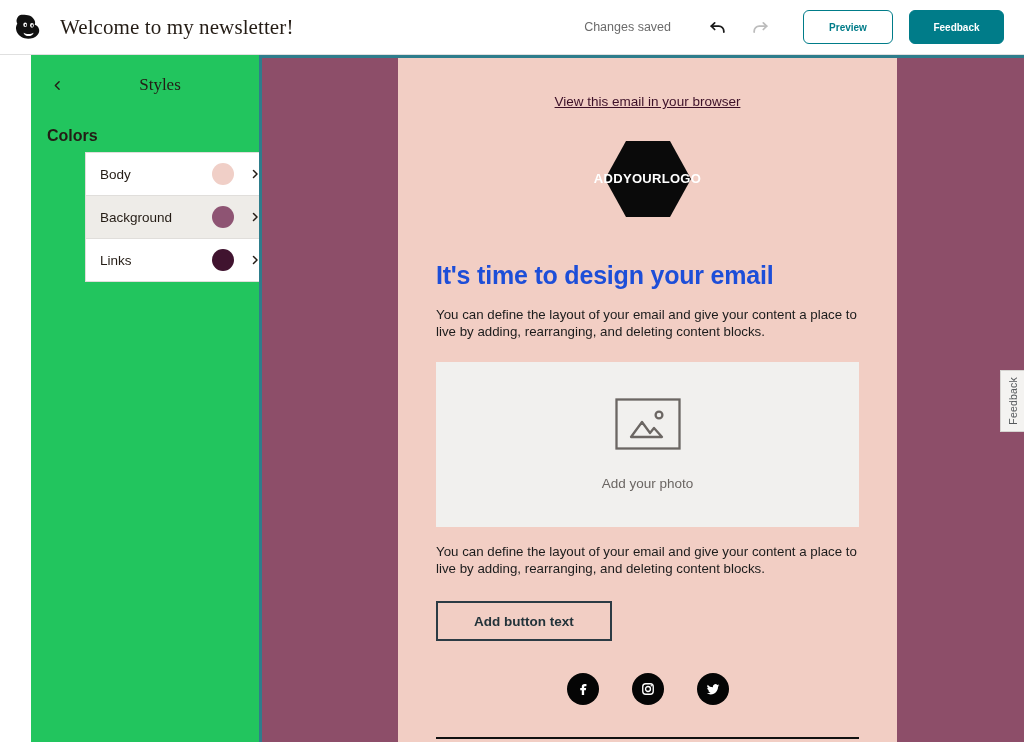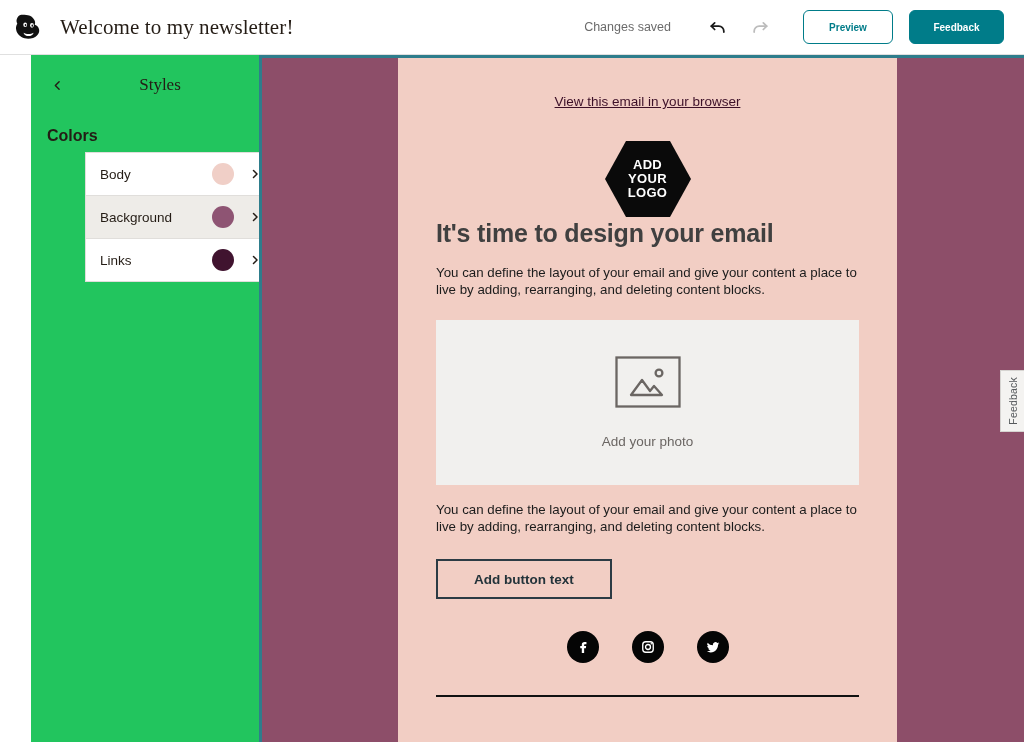--- a/index.html
+++ b/index.html
@@ -123,29 +123,30 @@
   }
   .preheader a {
     color: #3d1028; 
   }
 
   .logo-wrap { display: flex; justify-content: center; margin-top: 30px; }
   .hex-logo { position: relative; width: 88px; height: 80px; }
   .hex-logo svg { display: block; }
   .hex-text {
     position: absolute; inset: 0;
-    display: flex; flex-direction: column;
+    display: flex; flex-direction: row;
     align-items: center; justify-content: center;
     color: #ffffff; font-weight: bold;
     font-size: 13px; line-height: 14px; letter-spacing: .3px;
   }
 
   .email-h1 {
+    margin-top: 42px;
     font-size: 25px; font-weight: bold;
-    color: #404040; letter-spacing: -.2px;
+    color: #1d4ed8; letter-spacing: -.2px;
   }
   .email-p {
     margin-top: 16px;
     font-size: 13.3px; line-height: 17px; color: #1c1c1c;
   }
 
   .photo-block {
     margin-top: 22px;
     height: 165px; background: #f1f0ee;
     display: flex; flex-direction: column;

